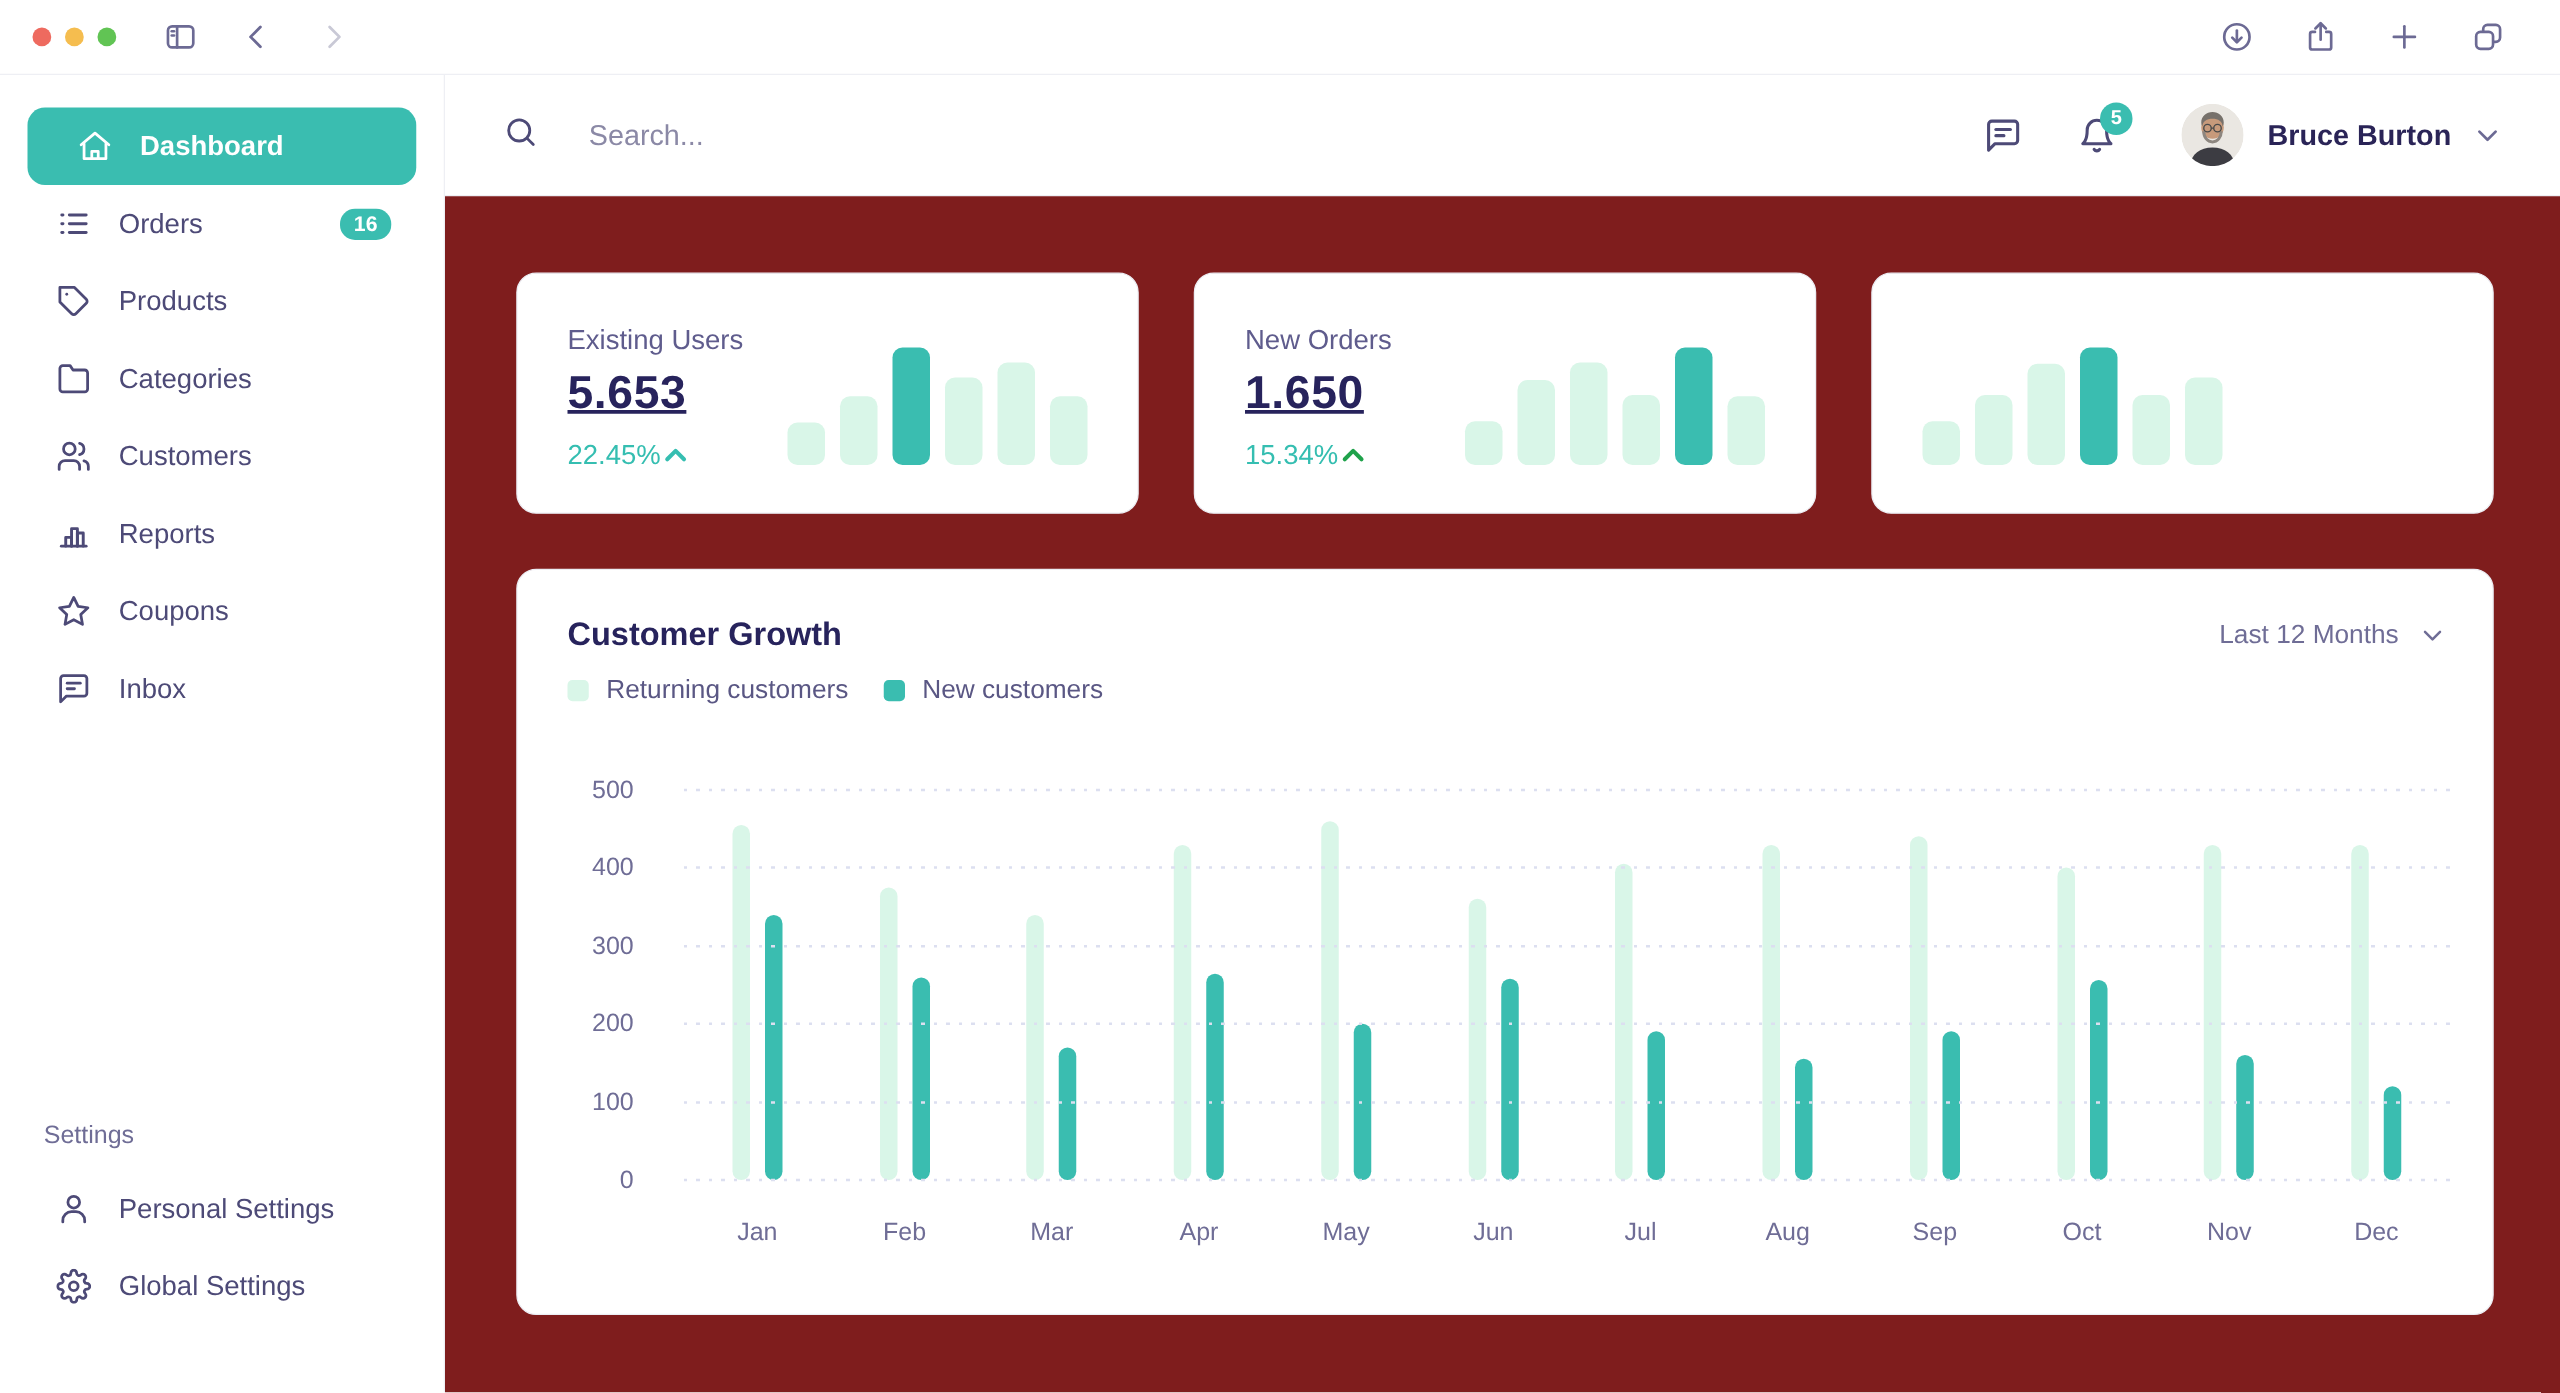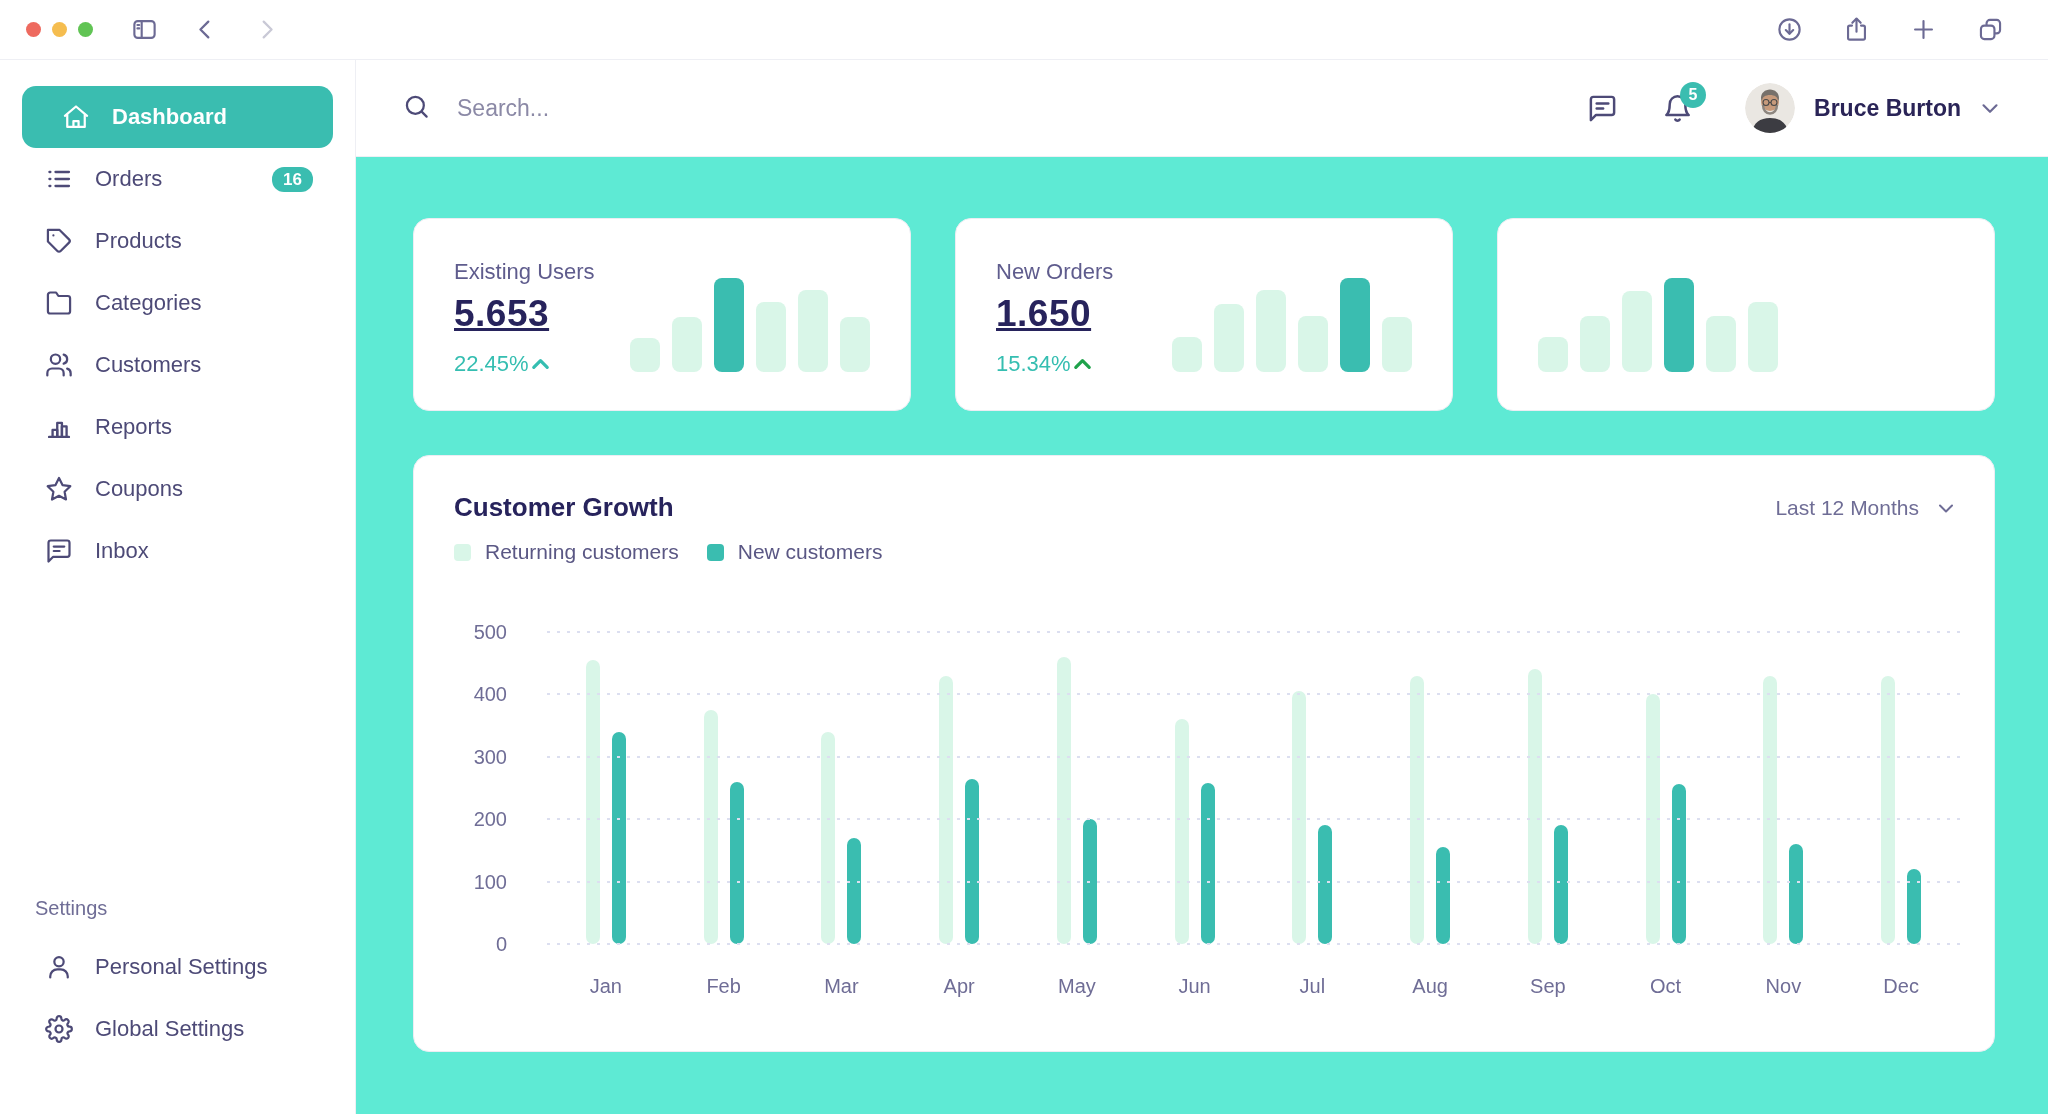--- a/index.html
+++ b/index.html
@@ -31,41 +31,41 @@
   .nav-item .icon svg { width:28px; height:28px; display:block; }
   .badge { margin-left:auto; background:#3ABDB0; color:#fff; font-size:17px; font-weight:700;
            padding:4px 11px; border-radius:12px; line-height:1; }
   .sidebar-bottom { margin-top:auto; }
   .settings-heading { font-size:20px; color:#6F6D96; padding-left:13px; margin-bottom:16px; }
 
   
   .main { flex:1; display:flex; flex-direction:column; min-width:0; }
   .header { height:97px; flex:0 0 97px; background:#fff; border-bottom:1.5px solid #EEEFF4;
             display:flex; align-items:center; padding:0 45px 0 47px; }
-  .search { display:flex; align-items:center; gap:27px; flex:1; color:#4D4A77; }
+  .search { display:flex; align-items:center; gap:41px; flex:1; color:#4D4A77; }
   .search svg { width:27px; height:27px; }
   .search input { border:none; outline:none; font-size:23px; color:#4D4A77; width:620px;
                   background:transparent; font-family:"Liberation Sans", sans-serif; }
   .search input::placeholder { color:#8B89A6; }
   .header-right { display:flex; align-items:center; }
   .hbtn { color:#4D4A77; cursor:pointer; position:relative; }
   .hbtn svg { width:31px; height:31px; display:block; }
   .chat-btn { margin-right:44px; }
   .bell-btn { margin-right:52px; }
   .bell-badge { position:absolute; top:-11px; right:-13px; width:26px; height:26px; border-radius:50%;
                 background:#3ABDB0; color:#fff; font-size:16px; font-weight:700;
                 display:flex; align-items:center; justify-content:center; }
   .avatar { width:50px; height:50px; border-radius:50%; overflow:hidden; flex:0 0 50px; cursor:pointer; }
   .avatar svg { width:50px; height:50px; display:block; }
   .user-name { font-size:23px; font-weight:700; color:#2A2457; margin:0 16px 0 19px; }
   .user-caret { color:#6C6A94; }
   .user-caret svg { width:26px; height:26px; display:block; }
 
   
-  .content { flex:1; background:#5eead4; padding:61px 53px 0 57px; }
+  .content { flex:1; background:#7f1d1d; padding:61px 53px 0 57px; }
   .cards { display:flex; gap:44px; }
   .stat-card { width:498px; height:193px; background:#fff; border:1.5px solid #ECEDF3; border-radius:16px;
                padding:40px 40px 38px 40px; display:flex; justify-content:space-between; }
   .stat-title { font-size:22px; color:#5F5C8D; }
   .stat-value { font-size:37px; font-weight:700; color:#27235C; margin-top:8px; letter-spacing:.5px;text-decoration:underline; }
   .stat-change { display:flex; align-items:center; margin-top:16px; font-size:22px; color:#35BEB1; }
   .trend-caret { width:23px; height:23px; fill:none; stroke-width:3.4; stroke-linecap:round; stroke-linejoin:round; }
   .trend-caret.down { transform:rotate(180deg); }
   .spark { display:flex; align-items:flex-end; gap:12px; align-self:flex-end; height:94px; }
   .spark-bar { width:30px; border-radius:8px; }

